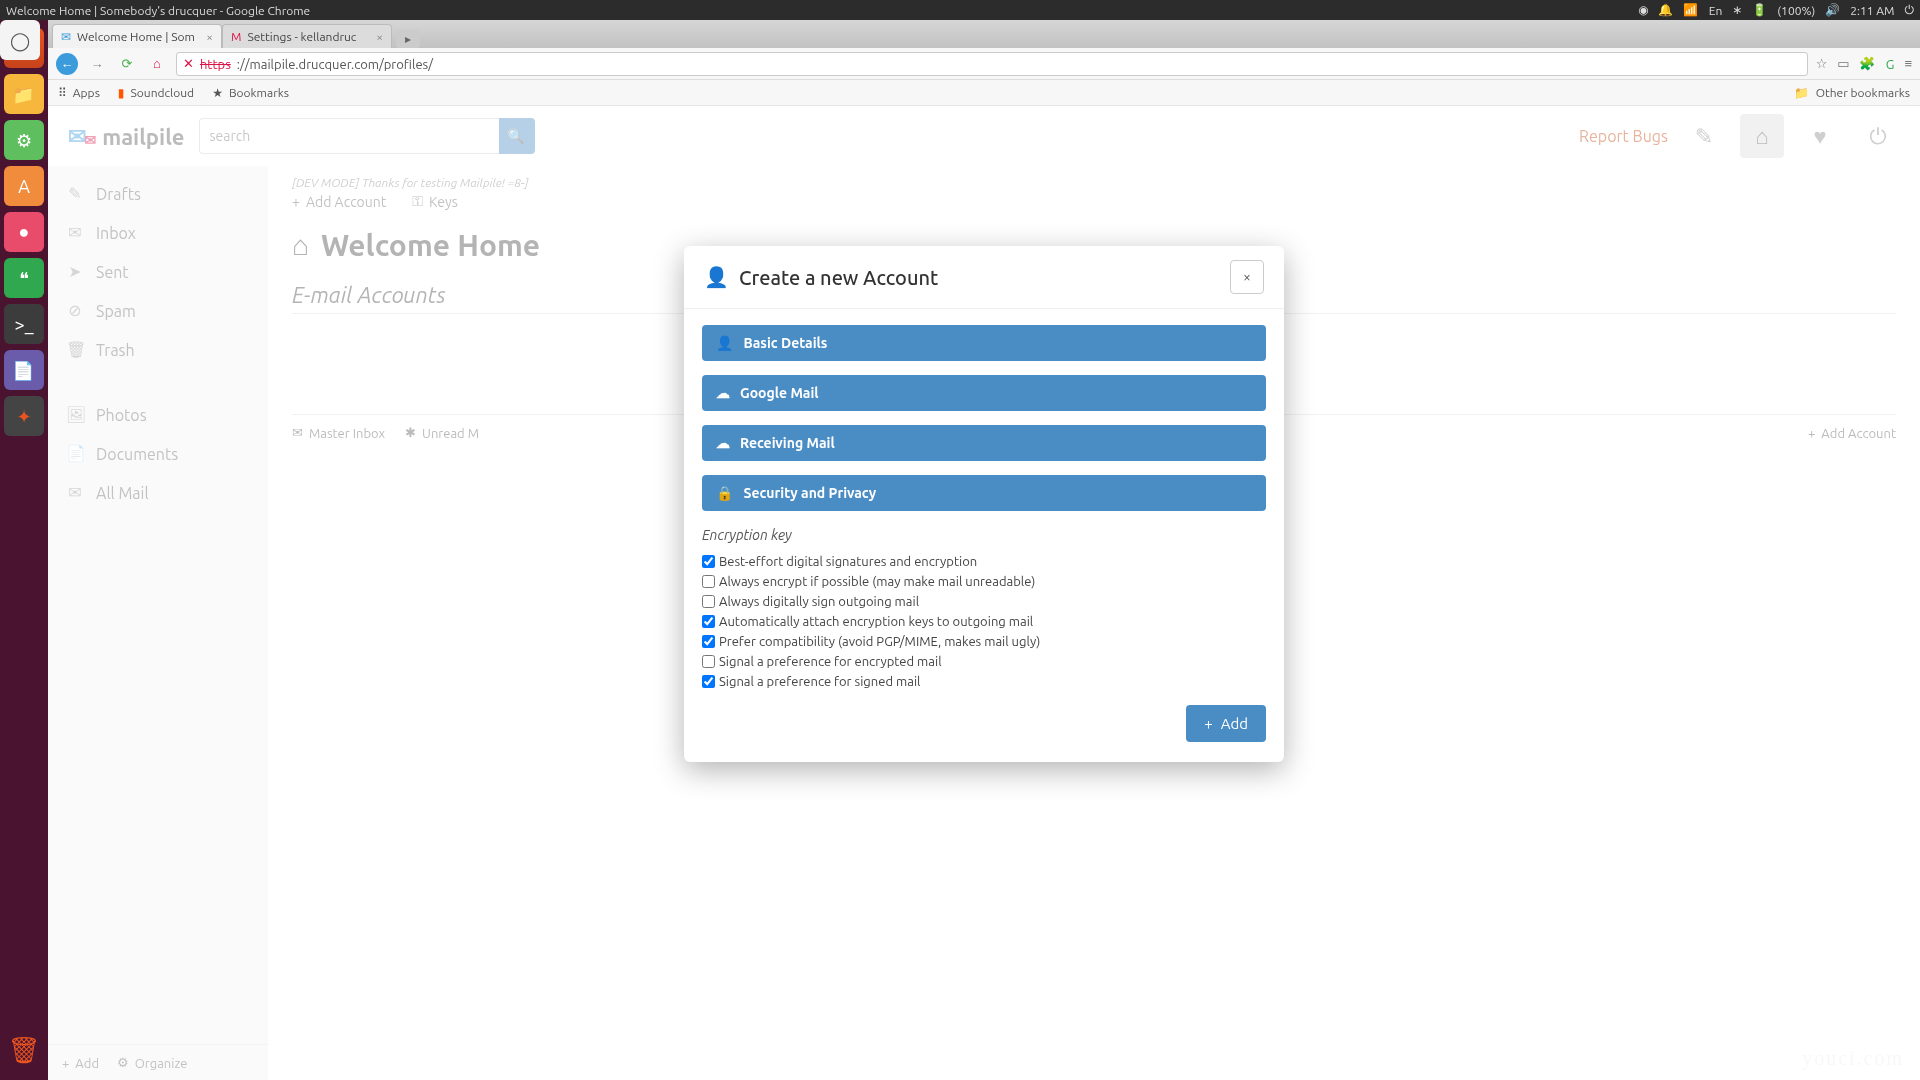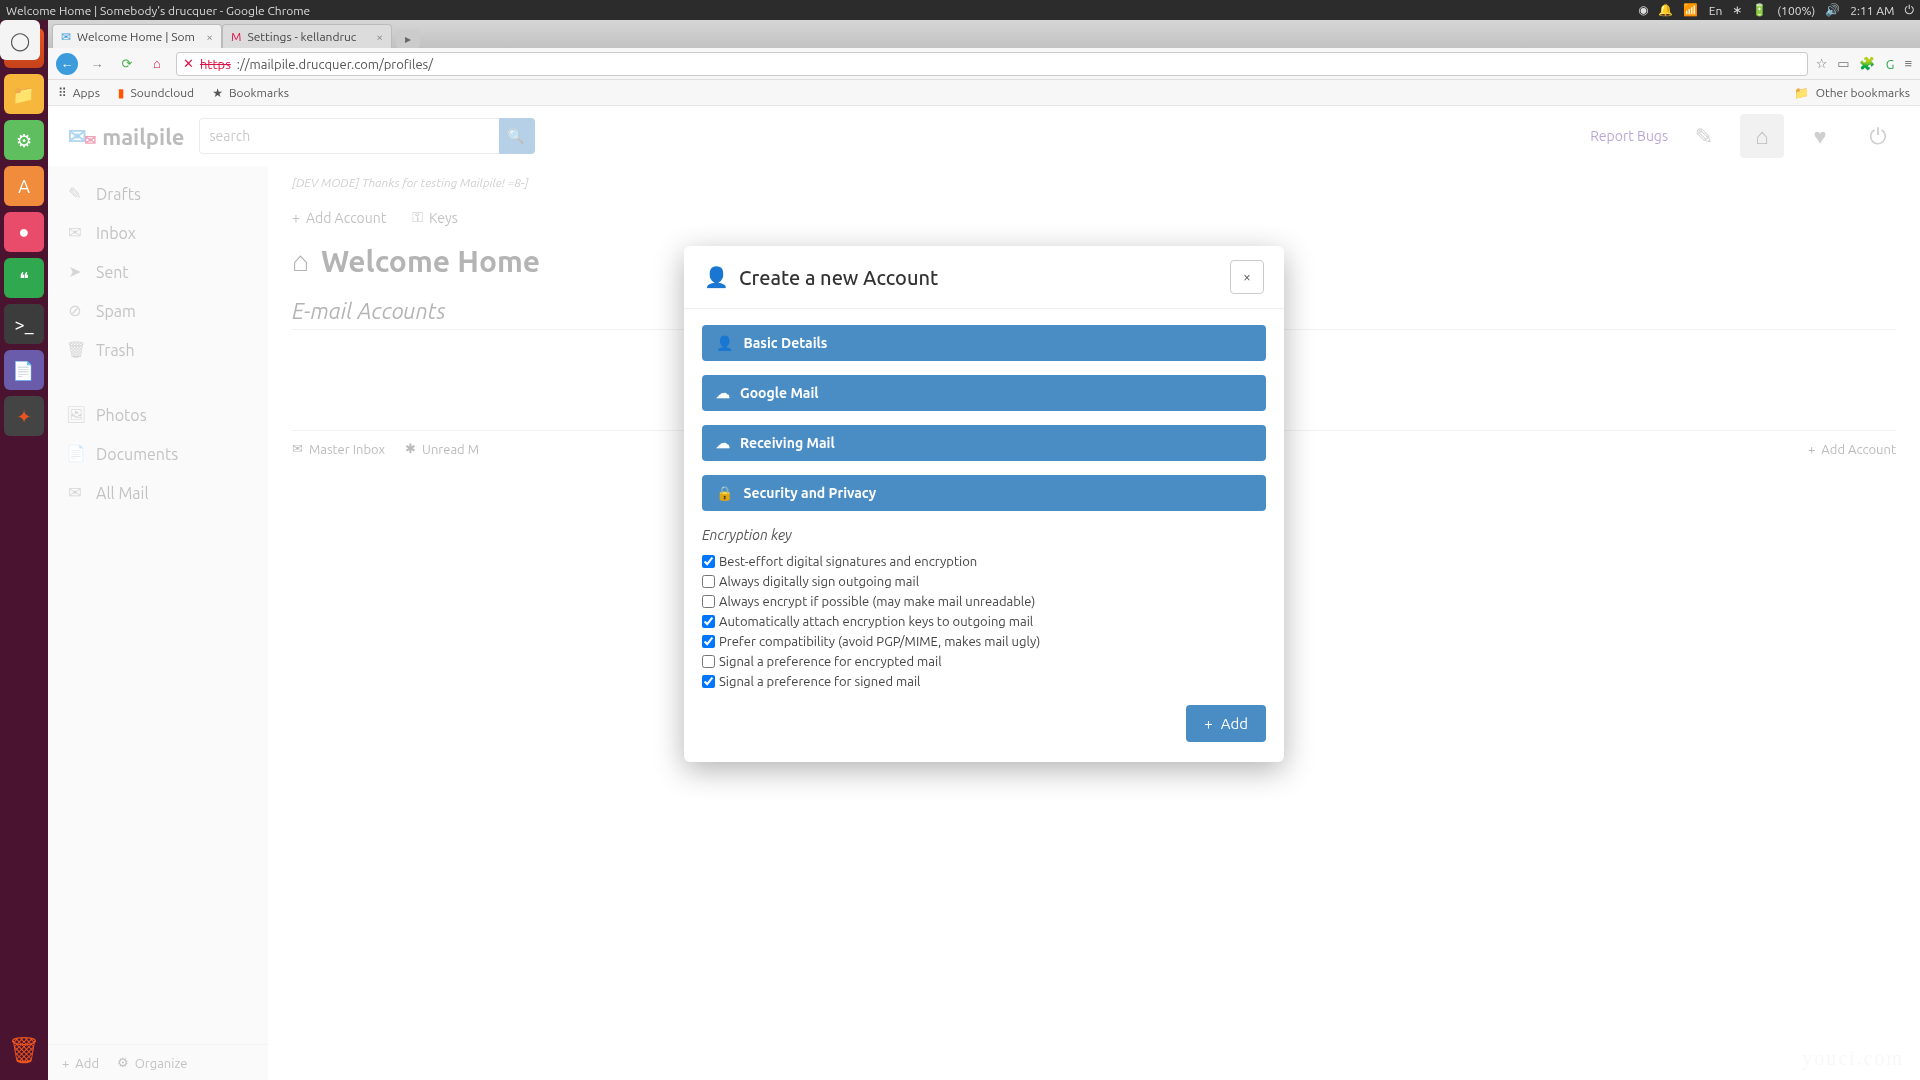--- a/index.html
+++ b/index.html
@@ -59,35 +59,35 @@
 .mailpile { position:absolute; inset:0; display:flex; flex-direction:column; }
 .topbar { height:60px; display:flex; align-items:center; padding:0 20px; gap:14px; }
 .logo { display:flex; align-items:center; gap:6px; color:#555; font-size:22px; font-weight:600; }
 .logo .m1 { color:#3b9bdb; font-size:22px; }
 .logo .m2 { color:#d14; font-size:14px; margin-left:-8px; margin-top:8px; }
 .logo .txt { letter-spacing:0; }
 .searchwrap { display:flex; }
 .searchbox { width:300px; height:36px; border:1px solid #ccc; border-right:none; border-radius:4px 0 0 4px; padding:0 10px; font-size:14px; color:#999; }
 .searchbtn { width:36px; height:36px; background:#4a8cc4; border:none; border-radius:0 4px 4px 0; color:#fff; display:flex; align-items:center; justify-content:center; font-size:14px; }
 .topbar .spacer { flex:1; }
-.topbar .action { color:#4c1d95; font-size:14px; }
+.topbar .action { color:#c2410c; font-size:16px; }
 .topbar .iconbtn { width:44px; height:44px; display:flex; align-items:center; justify-content:center; color:#888; font-size:22px; border-radius:4px; }
 .topbar .iconbtn.active { background:#ddd; color:#555; }
 
 .body { flex:1; display:flex; }
 .sidebar { width:220px; background:#f3f3f3; display:flex; flex-direction:column; }
 .navlist { list-style:none; padding:8px 0; }
 .navlist li { padding:10px 18px; color:#666; font-size:16px; display:flex; align-items:center; gap:12px; }
 .navlist li .nicon { width:18px; text-align:center; color:#999; }
 .navsep { height:10px; }
 .sidefoot { margin-top:auto; padding:10px 14px; display:flex; gap:18px; color:#666; font-size:13px; border-top:1px solid #e2e2e2; }
 .sidefoot span { display:flex; align-items:center; gap:6px; }
 
 .main { flex:1; padding:10px 24px; display:flex; flex-direction:column; }
-.devnote { font-size:12px; color:#888; font-style:italic; margin-bottom:20px; }
+.devnote { font-size:12px; color:#888; font-style:italic; margin-bottom:4px; }
 .mainactions { display:flex; gap:26px; font-size:14px; color:#666; margin-bottom:18px; }
 .mainactions span { display:flex; align-items:center; gap:6px; }
 .welcome { font-size:30px; color:#444; font-weight:700; display:flex; align-items:center; gap:12px; margin-bottom:20px; }
 .welcome .hicon { font-size:28px; }
 .sectitle { font-size:22px; font-style:italic; color:#444; margin-bottom:6px; }
 .hr { border:none; border-top:1px solid #ddd; }
 .accounts { height:100px; }
 .footrow { border-top:1px solid #ddd; padding-top:10px; display:flex; align-items:center; gap:20px; font-size:13px; color:#555; }
 .footrow .fr-item { display:flex; align-items:center; gap:6px; }
 .footrow .spacer { flex:1; }
@@ -353,25 +353,25 @@
 
           <label class="seclabel">Encryption key</label>
 
           <div id="checks">
               <label class="chk">
                 <input type="checkbox" checked="" style="">
                 <span>Best-effort digital signatures and encryption</span>
               </label>
               <label class="chk">
                 <input type="checkbox" style="">
+                <span>Always encrypt if possible (may make mail unreadable)</span>
+              </label>
+              <label class="chk">
+                <input type="checkbox" style="">
                 <span>Always digitally sign outgoing mail</span>
-              </label>
-              <label class="chk">
-                <input type="checkbox" style="">
-                <span>Always encrypt if possible (may make mail unreadable)</span>
               </label>
               <label class="chk">
                 <input type="checkbox" checked="" style="">
                 <span>Automatically attach encryption keys to outgoing mail</span>
               </label>
               <label class="chk">
                 <input type="checkbox" checked="" style="">
                 <span>Prefer compatibility (avoid PGP/MIME, makes mail ugly)</span>
               </label>
               <label class="chk">

